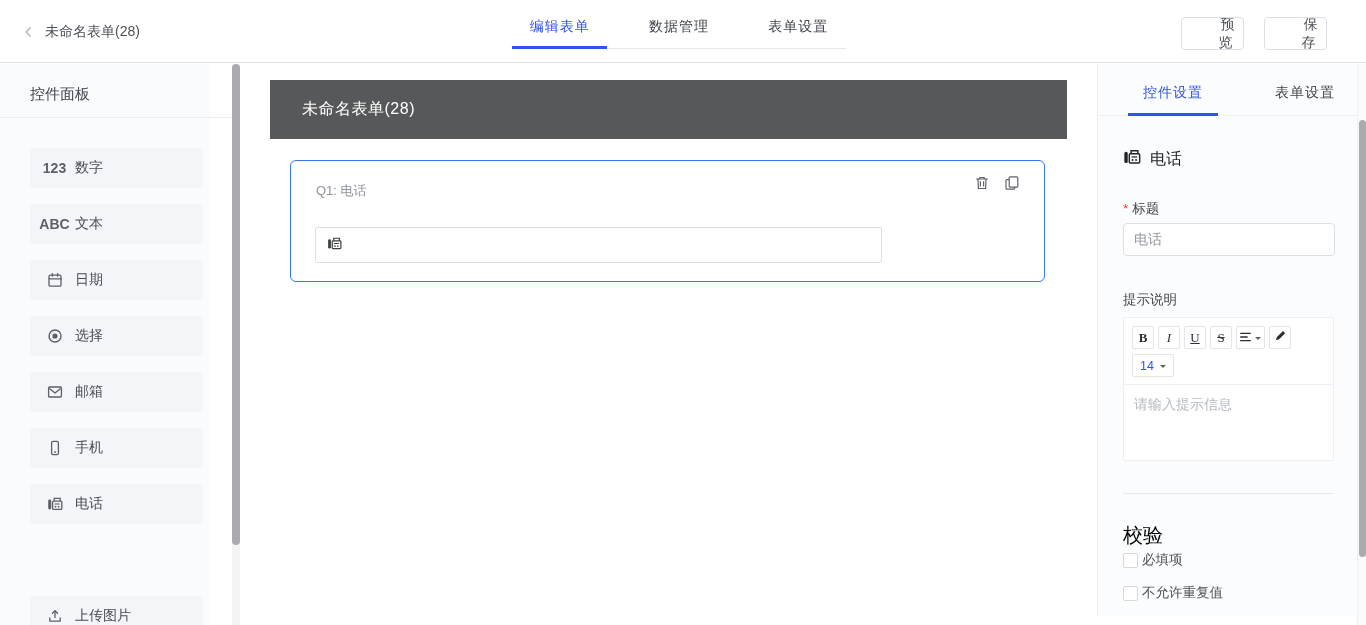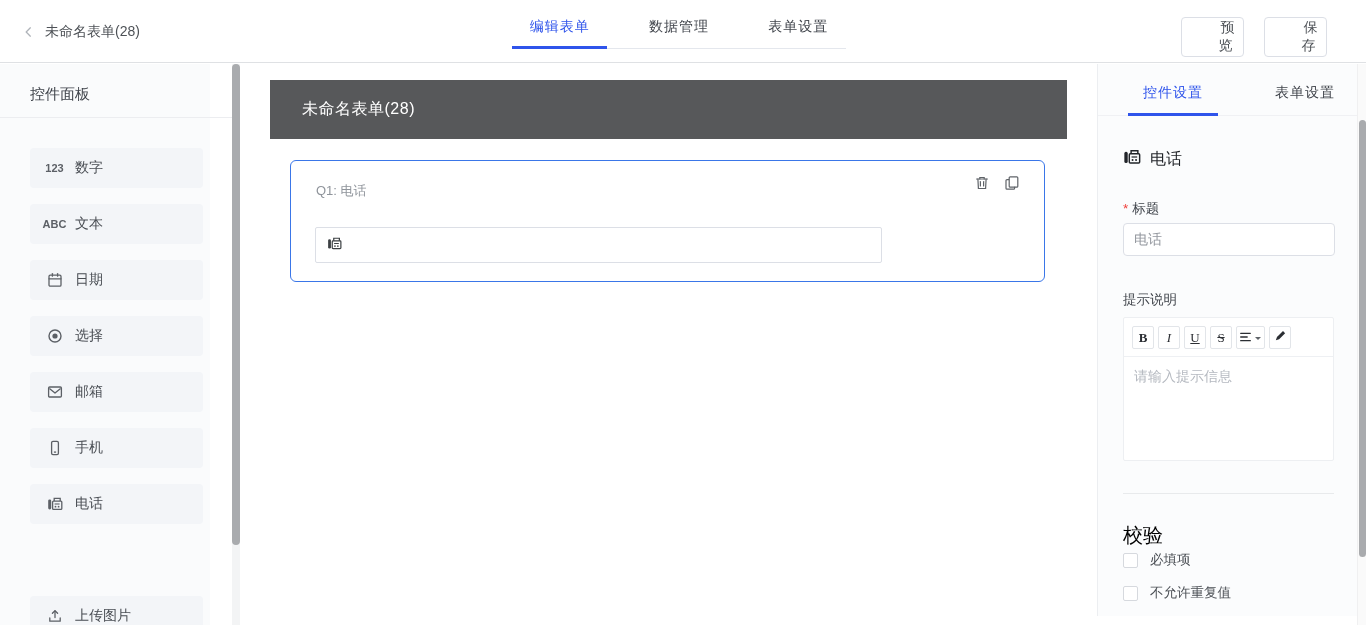--- a/index.html
+++ b/index.html
@@ -18,40 +18,40 @@
   .main-tabs { position:absolute; left:512px; top:0; width:334px; height:49px;
     border-bottom:1px solid #e4e7ed; display:flex; }
   .main-tab { position:relative; width:96px; margin-right:24px; display:flex;
     align-items:flex-end; justify-content:center; padding-bottom:12px;
     font-size:14px; color:#41454c; cursor:pointer; letter-spacing:1px; }
   .main-tab:last-child { margin-right:0; }
   .main-tab.active { color:#2f54eb; }
   .main-tab.active::after { content:""; position:absolute; left:0; right:0;
     bottom:-1px; height:3px; background:#2f54eb; }
 
-  .top-btn { position:absolute; top:17px; height:40px; width:63px;
+  .top-btn { position:absolute; top:17px; height:33px; width:63px;
     background:#fff; border:1px solid #dcdfe6; border-radius:4px;
     font-size:14px; color:#4d5156; display:flex; align-items:center;
     justify-content:center; letter-spacing:4px; text-indent:4px; cursor:pointer;padding-left:30px; }
   .btn-preview { left:1181px; }
   .btn-save { left:1264px; }
 
   
   .sidebar { position:absolute; left:0; top:64px; width:210px; height:561px;
     background:#fafbfc; }
   .sidebar-head { position:absolute; left:0; top:0; width:232px; height:54px;
     border-bottom:1px solid #ecedf0; }
   .sidebar-title { position:absolute; left:30px; top:21px; font-size:15px;
     color:#3f434a; }
   .widget-item { position:absolute; left:30px; width:173px; height:40px;
     background:#f3f5f8; border-radius:4px; display:flex; align-items:center;
     padding-left:15px; gap:11px; font-size:14px; color:#484c52; cursor:pointer; }
   .w-icon { width:19px; display:flex; align-items:center; justify-content:center;
     color:#5c6066; flex:none; }
-  .w-icon-text { font-size:11px; font-weight:bold; color:#5c6066; letter-spacing:0; }
+  .w-icon-text { font-size:14px; font-weight:bold; color:#5c6066; letter-spacing:0; }
 
   .sidebar-scrollbar { position:absolute; left:232px; top:64px; width:8px;
     height:561px; background:#f3f4f5; }
   .sidebar-scrollbar .thumb { position:absolute; left:0; top:0; width:8px;
     height:481px; background:#a9abae; border-radius:4px; }
 
   
   .canvas { position:absolute; left:240px; top:64px; width:857px; height:561px;
     background:#fff; }
   .form-header { position:absolute; left:30px; top:16px; width:797px; height:59px;
@@ -111,21 +111,21 @@
   .tb-size { min-width:42px; font-family:"Liberation Sans","DejaVu Sans",sans-serif;
     gap:6px; }
   .tb-size .num { color:#2f54eb; font-size:12.5px; }
   .editor-body { padding:11px 10px; font-size:14px; color:#b5b9c0; }
 
   .panel-divider { position:absolute; left:25px; top:429px; width:211px; height:0;
     border-top:1px solid #e8eaec; }
   .check-title { position:absolute; left:25px; top:458px; font-size:20px;
     color:#000000; }
   .check-row { position:absolute; left:25px; display:flex; align-items:center;
-    gap:12px; cursor:pointer; }
+    gap:4px; cursor:pointer; }
   .check-row.r1 { top:487px; }
   .check-row.r2 { top:520px; }
   .checkbox { width:15px; height:15px; border:1px solid #d6d9de; border-radius:2px;
     background:#fff; flex:none; }
   .check-label { font-size:13.5px; color:#4b4f55; }
 
   
   .page-scrollbar { position:absolute; left:1357px; top:64px; width:9px;
     height:561px; background:#fafafa; border-left:1px solid #f0f0f1; }
   .page-scrollbar .thumb { position:absolute; left:1px; top:56px; width:7px;
@@ -334,20 +334,26 @@
             <span class="caret"></span>
           </div>
           <div class="tb-btn">
             <span>
               <svg width="13" height="13" viewBox="0 0 14 14" fill="#2b2e33">
                 <path d="M2 12.2l1.2-3.5 6.5-6.5 2.3 2.3-6.5 6.5L2 12.2z"></path>
               </svg>
             </span>
           </div>
         </div>
+        <div class="tb-row">
+          <div class="tb-btn tb-size">
+            <span class="num">14</span>
+            <span class="caret"></span>
+          </div>
+        </div>
       </div>
       <div class="editor-body">
         <span>请输入提示信息</span>
       </div>
     </div>
 
     <div class="panel-divider"></div>
 
     <div class="check-title">校验</div>
 

